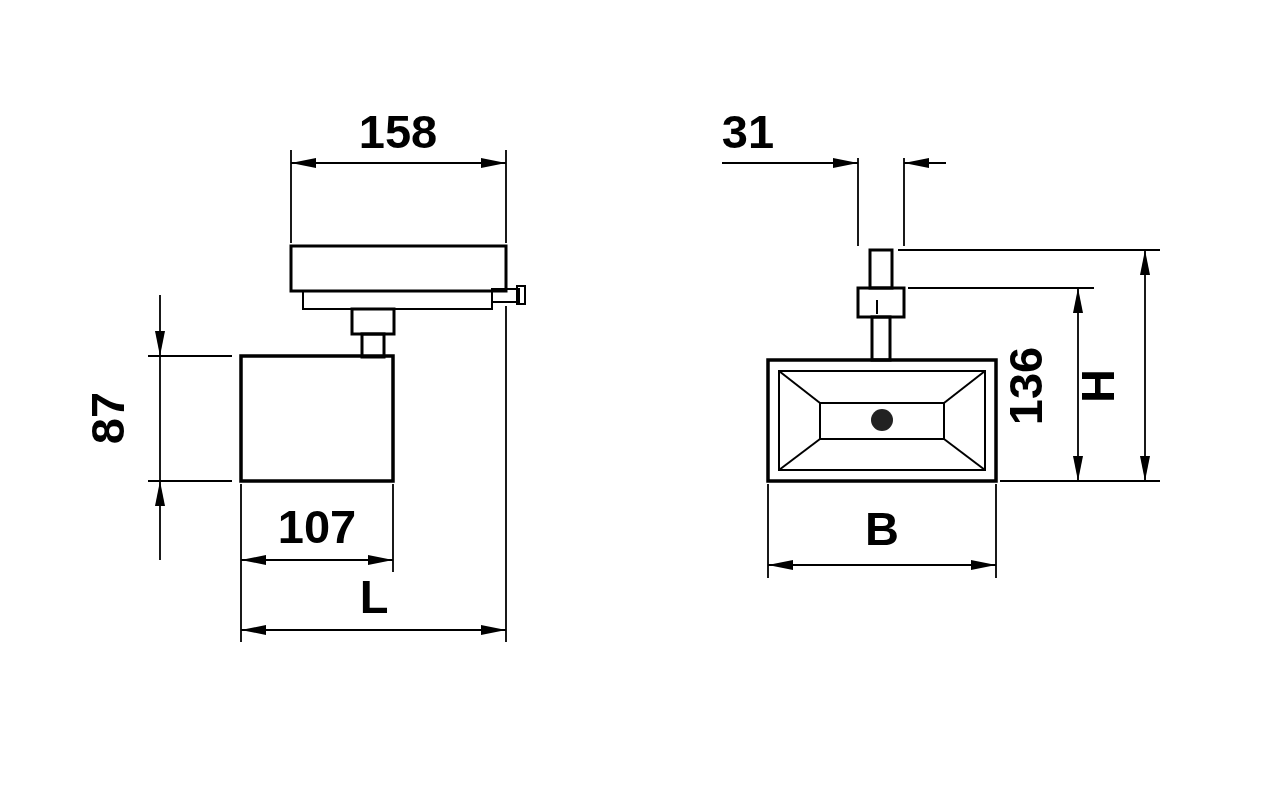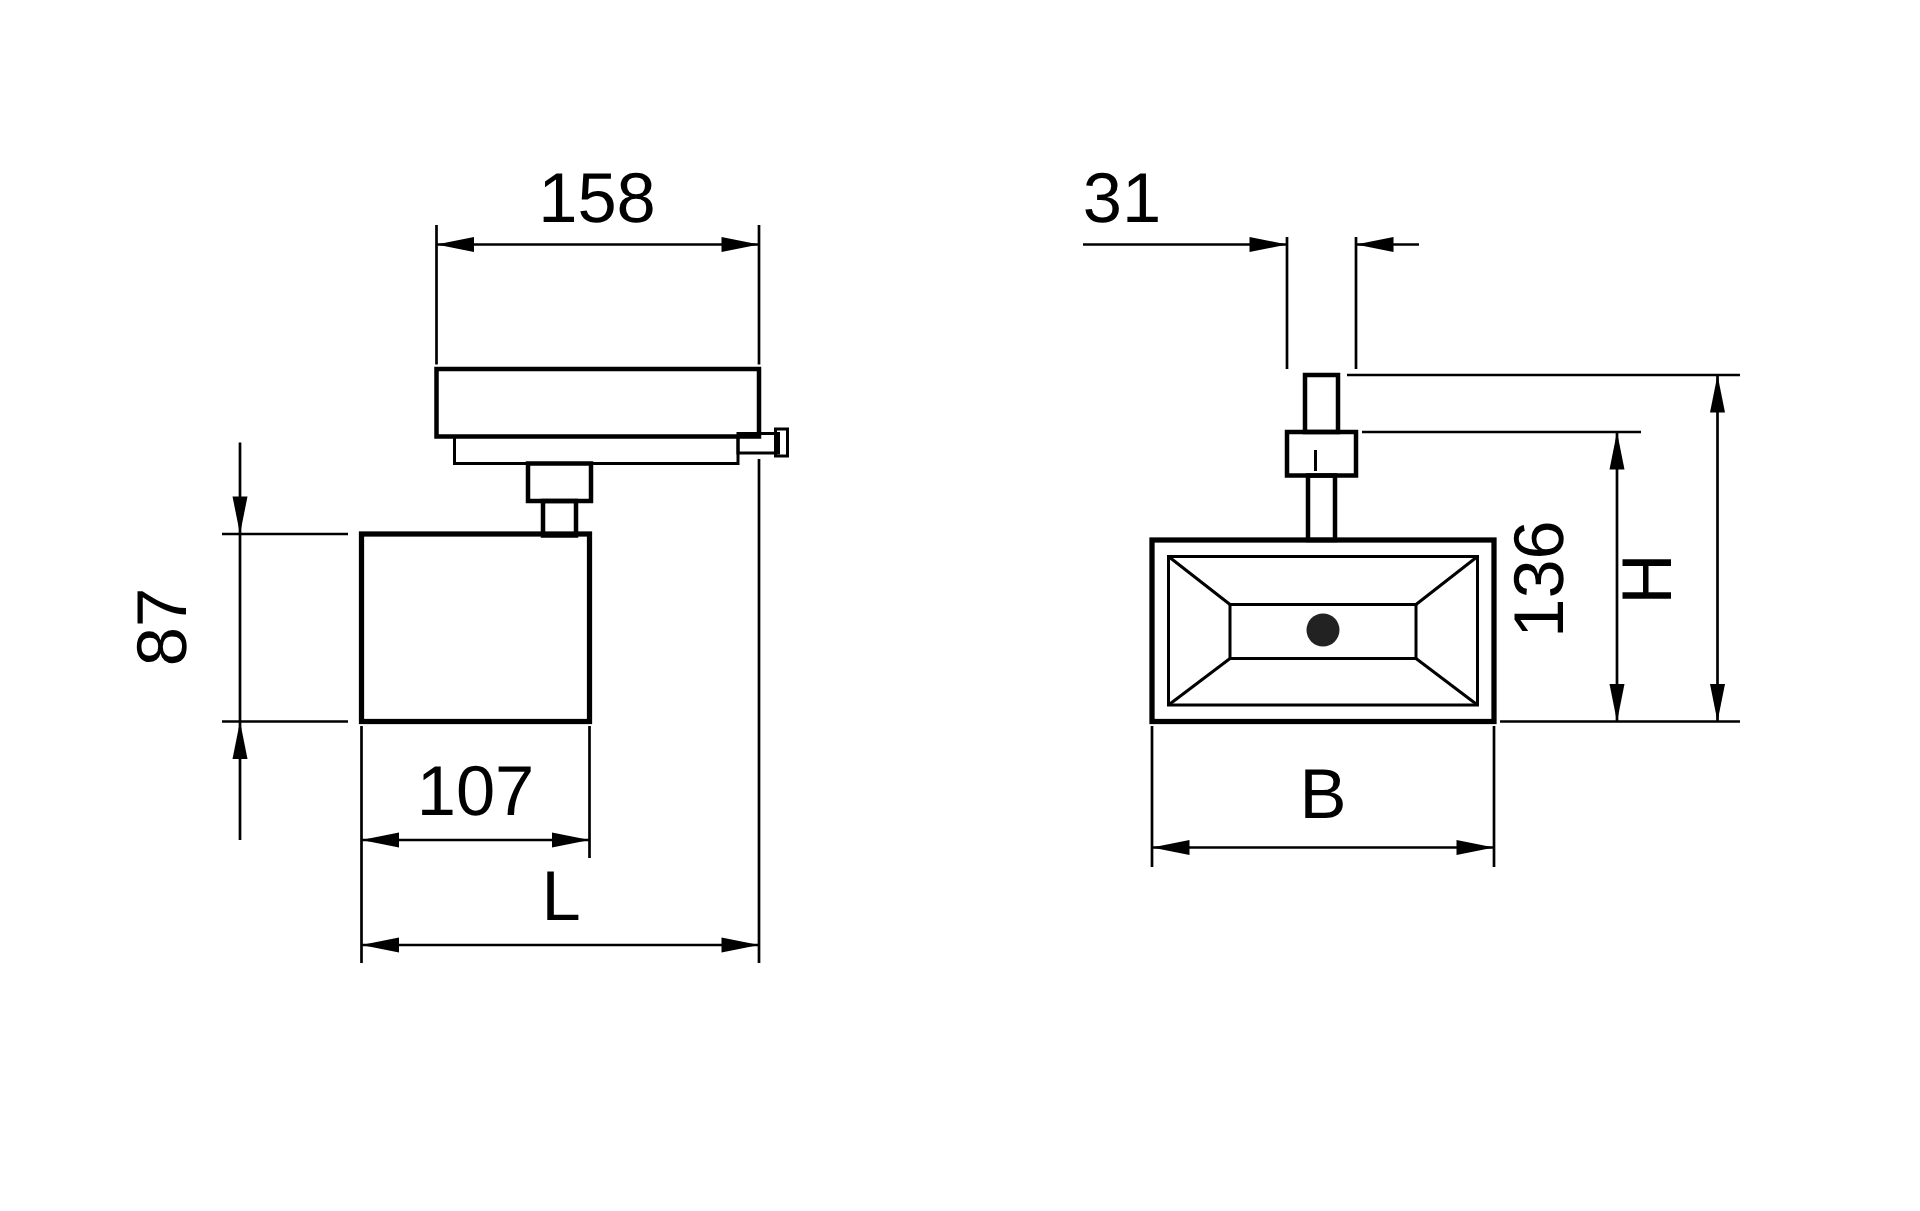--- a/index.html
+++ b/index.html
@@ -1,16 +1,16 @@
 <!DOCTYPE html>
 <html><head>
 <meta charset="utf-8">
 <style>
   html,body{margin:0;padding:0;background:#ffffff;}
-  .stage{width:1208px;height:807px;background:#ffffff;position:relative;overflow:hidden;}
+  .stage{width:1208px;height:807px;background:#ffffff;position:relative;overflow:hidden;font-weight:bold;}
   svg{display:block;}
   .outline{fill:none;stroke:#000;stroke-width:3;stroke-linejoin:miter;}
   .outline-heavy{fill:none;stroke:#000;stroke-width:3.5;stroke-linejoin:miter;}
   .inner{fill:none;stroke:#000;stroke-width:2;}
   .thin{fill:none;stroke:#000;stroke-width:1.8;}
   .dimtext{font-family:"Liberation Sans","DejaVu Sans",sans-serif;font-size:47px;fill:#000;}
 </style>
 </head>
 <body>
 

